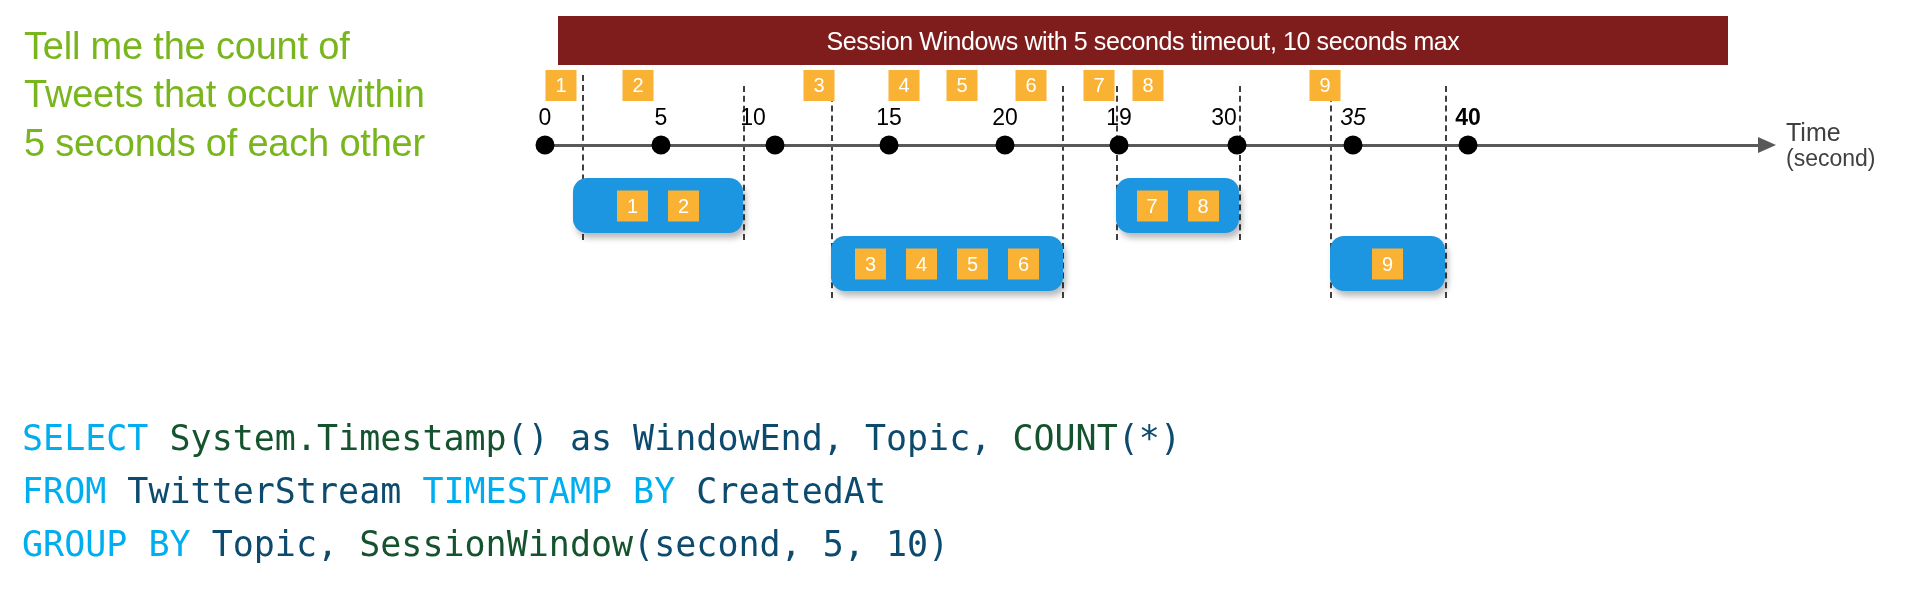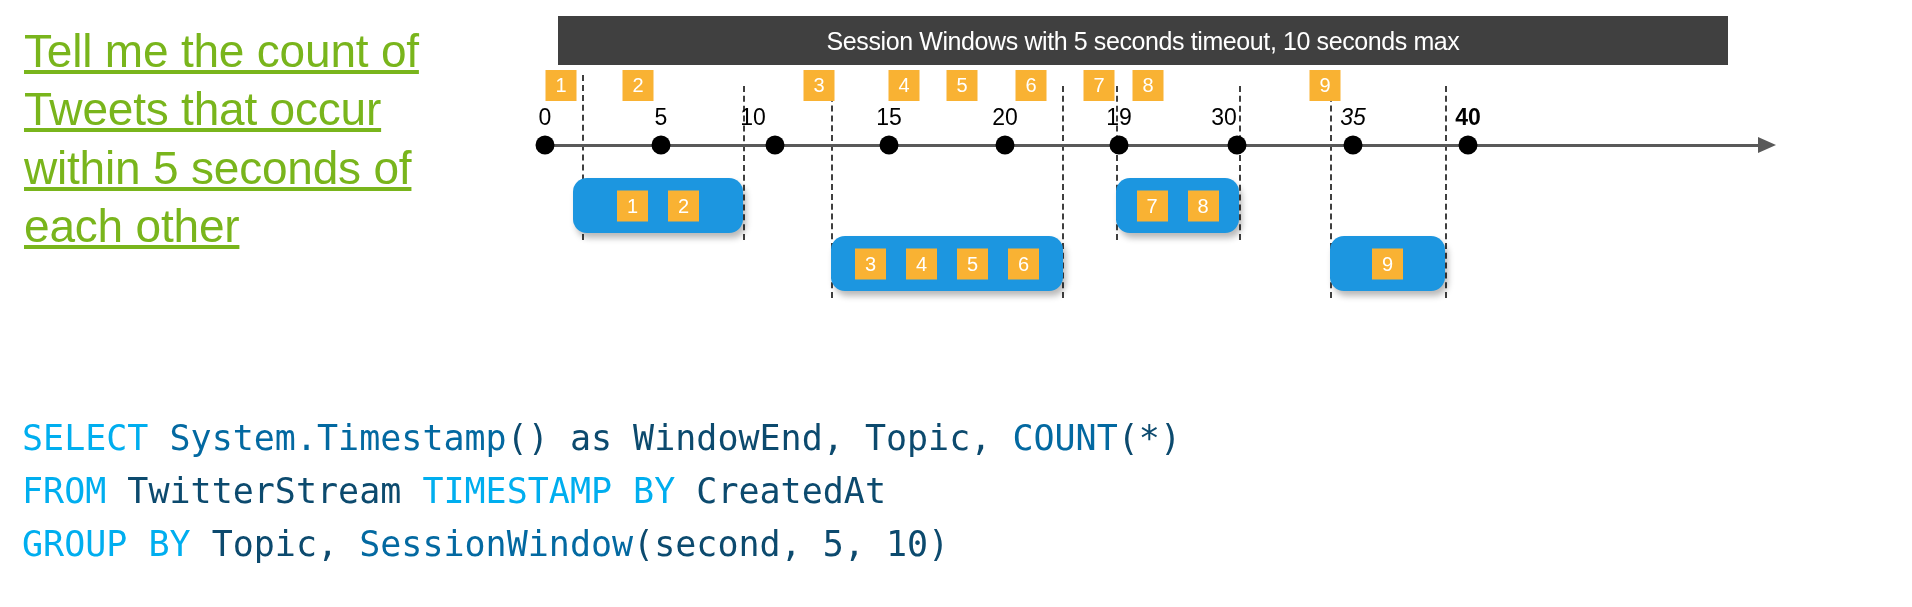--- a/index.html
+++ b/index.html
@@ -15,43 +15,42 @@
     font-family: "Liberation Sans", sans-serif;
   }
 
   
   #caption {
     position: absolute;
     left: 24px;
     top: 22px;
     width: 420px;
     font-family: "Liberation Sans", sans-serif;
-    font-size: 46px;
+    font-size: 38px;
     line-height: 1.27;
     color: #79B51C;
     letter-spacing: -0.2px;
-    text-decoration: underline;
   }
 
   
   #diagram {
     position: absolute;
     left: 0;
     top: 0;
     width: 1912px;
     height: 390px;
   }
 
   #banner {
     position: absolute;
     left: 558px;
     top: 16px;
     width: 1170px;
     height: 49px;
-    background: #404040;
+    background: #7f1d1d;
   }
   #banner-label {
     position: absolute;
     left: 0;
     right: 0;
     top: 50%;
     transform: translateY(-50%);
     text-align: center;
     color: #ffffff;
     font-size: 25px;
@@ -158,21 +157,21 @@
     position: absolute;
     left: 22px;
     top: 412px;
     font-family: "DejaVu Sans Mono", monospace;
     font-size: 35px;
     line-height: 1.52;
     white-space: pre;
     color: #000000;
   }
   .kw      { color: #00AEEF; }
-  .fn      { color: #0369a1; }
+  .fn      { color: #14532d; }
   .plain   { color: #0c4a6e; }
 </style>
 </head>
 <body>
 
 <div id="caption">Tell me the count of Tweets that occur within 5 seconds of each other</div>
 
 <div id="diagram">
 
   <div id="banner">
@@ -185,20 +184,24 @@
       <div class="boundary" style="left: 831px; top: 86px; height: 212px;"></div>
       <div class="boundary" style="left: 1062px; top: 86px; height: 212px;"></div>
       <div class="boundary" style="left: 1116px; top: 86px; height: 154px;"></div>
       <div class="boundary" style="left: 1239px; top: 86px; height: 154px;"></div>
       <div class="boundary" style="left: 1330px; top: 86px; height: 212px;"></div>
       <div class="boundary" style="left: 1445px; top: 86px; height: 212px;"></div>
     </div>
 
   <div id="axis-line"></div>
   <div id="axis-arrow"></div>
+  <div id="axis-title">
+    <span>Time</span>
+    <span class="unit">(second)</span>
+  </div>
 
   <div id="ticks-layer">
       <div class="tick-dot" style="left: 545px;"></div>
       <div class="tick-label" style="left: 545px;">0</div>
       <div class="tick-dot" style="left: 661px;"></div>
       <div class="tick-label" style="left: 661px;">5</div>
       <div class="tick-dot" style="left: 775px;"></div>
       <div class="tick-label" style="left: 753px;">10</div>
       <div class="tick-dot" style="left: 889px;"></div>
       <div class="tick-label" style="left: 889px;">15</div>

